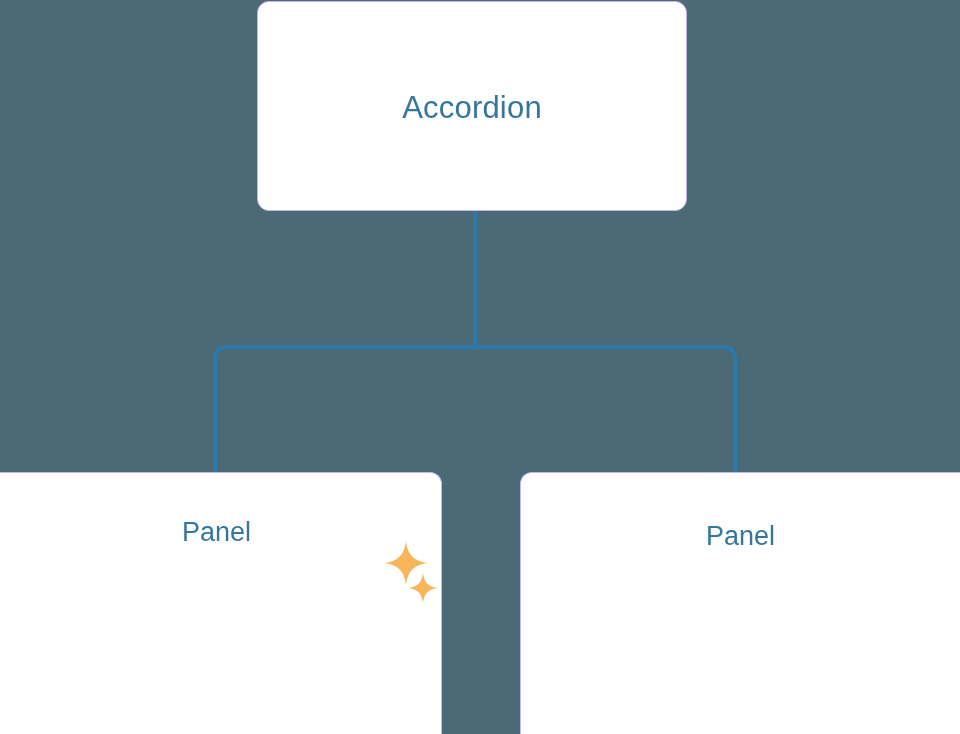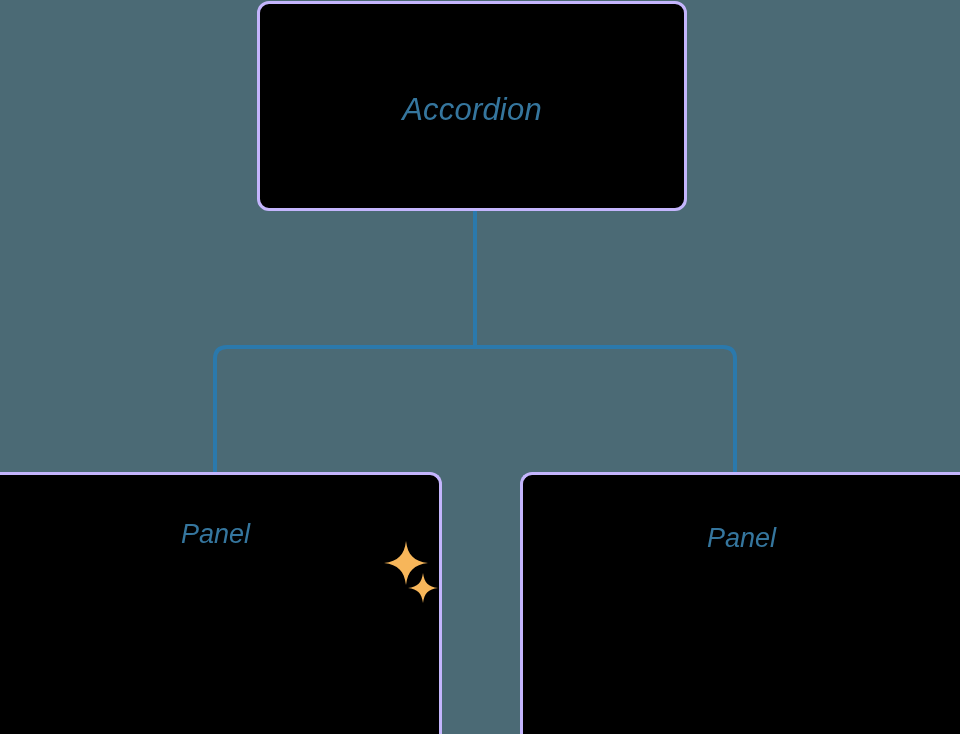--- a/index.html
+++ b/index.html
@@ -31,25 +31,24 @@
     width: 960px;
     height: 734px;
     z-index: 1;
     pointer-events: none;
   }
 
   
   .node {
     position: absolute;
     z-index: 2;
-    background: #000000;
-    border: 3px solid #c4b5fd;
+    background: #ffffff;
+    border: 1px solid #c4b5fd;
     border-radius: 12px;
     box-sizing: border-box;
-    font-style: italic;
   }
 
   
   #node-accordion {
     left: 257px;
     top: 1px;
     width: 430px;
     height: 210px;
   }
   #node-accordion .node-title {

